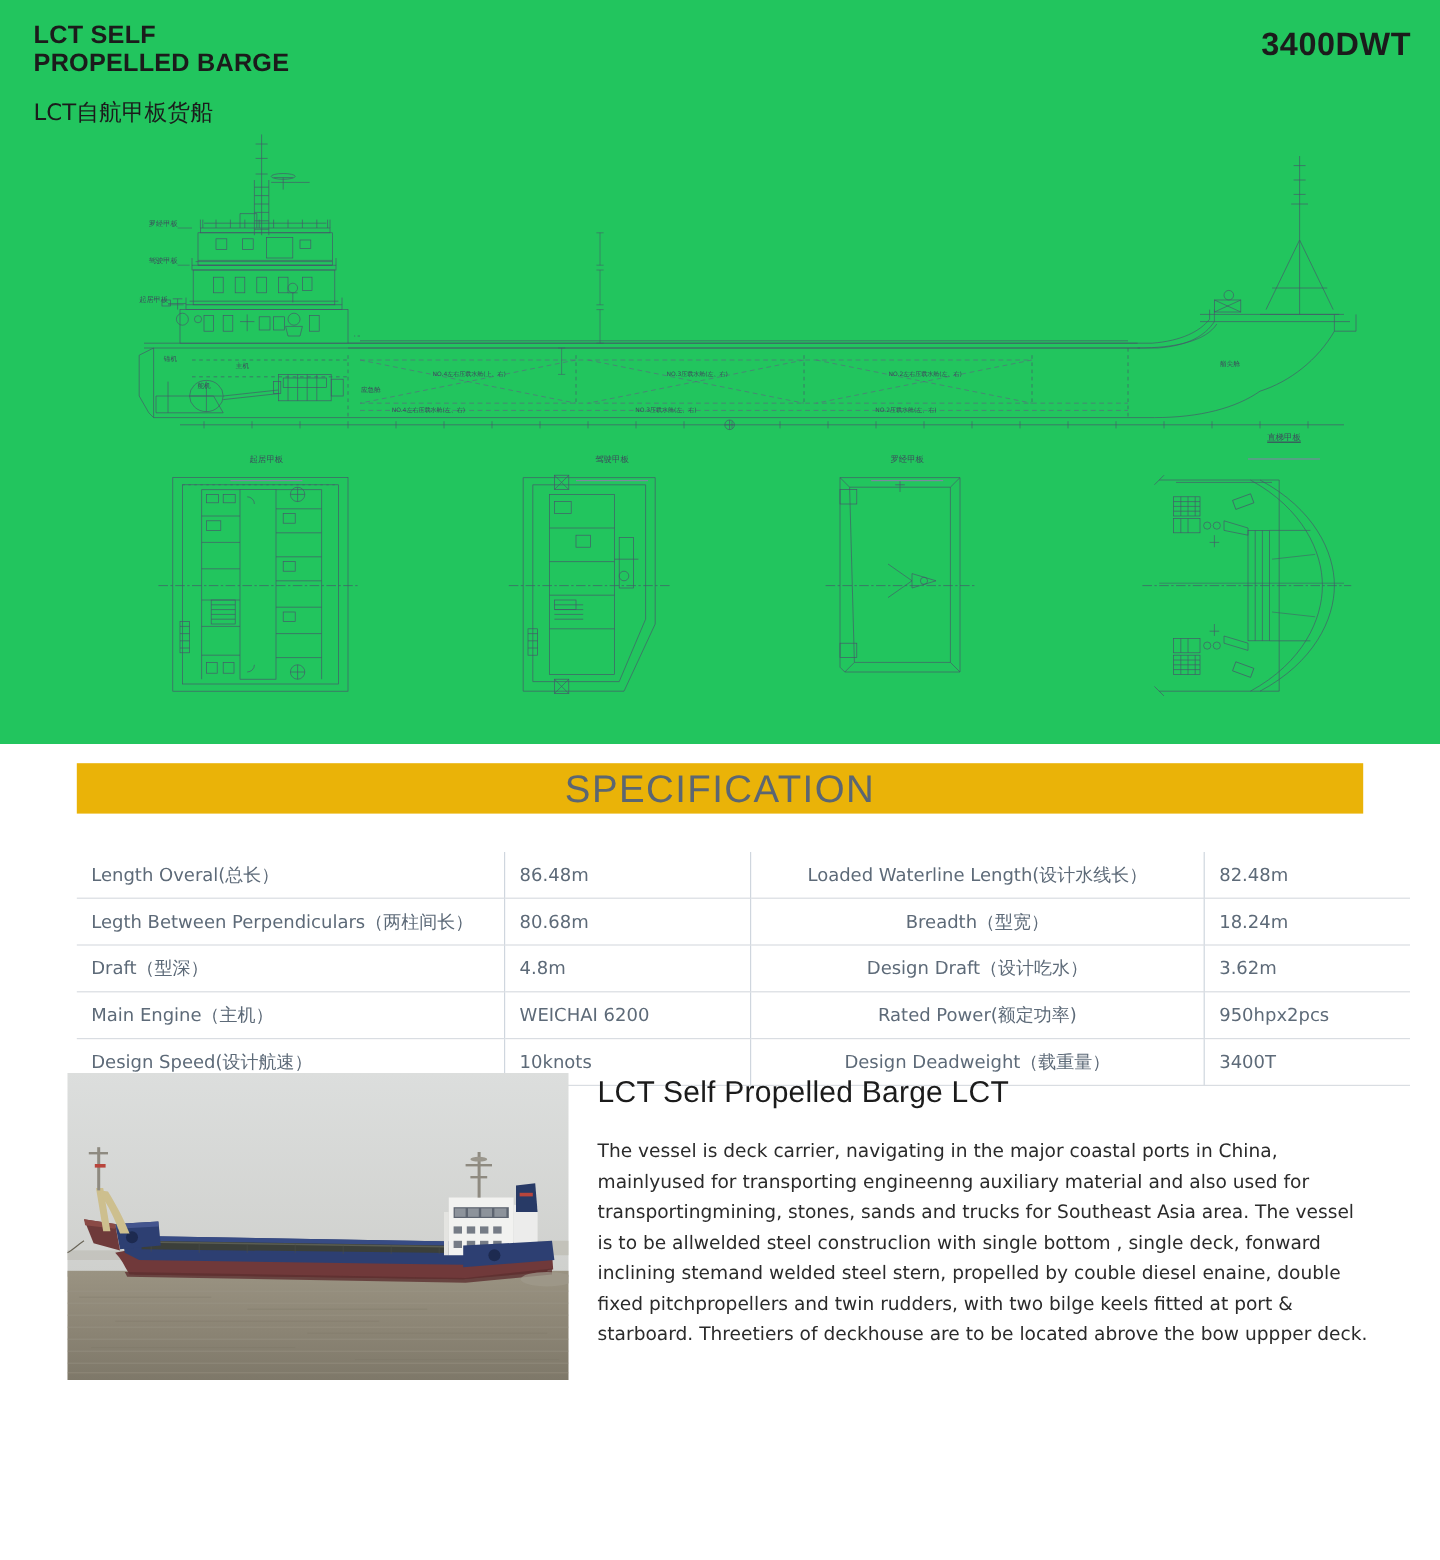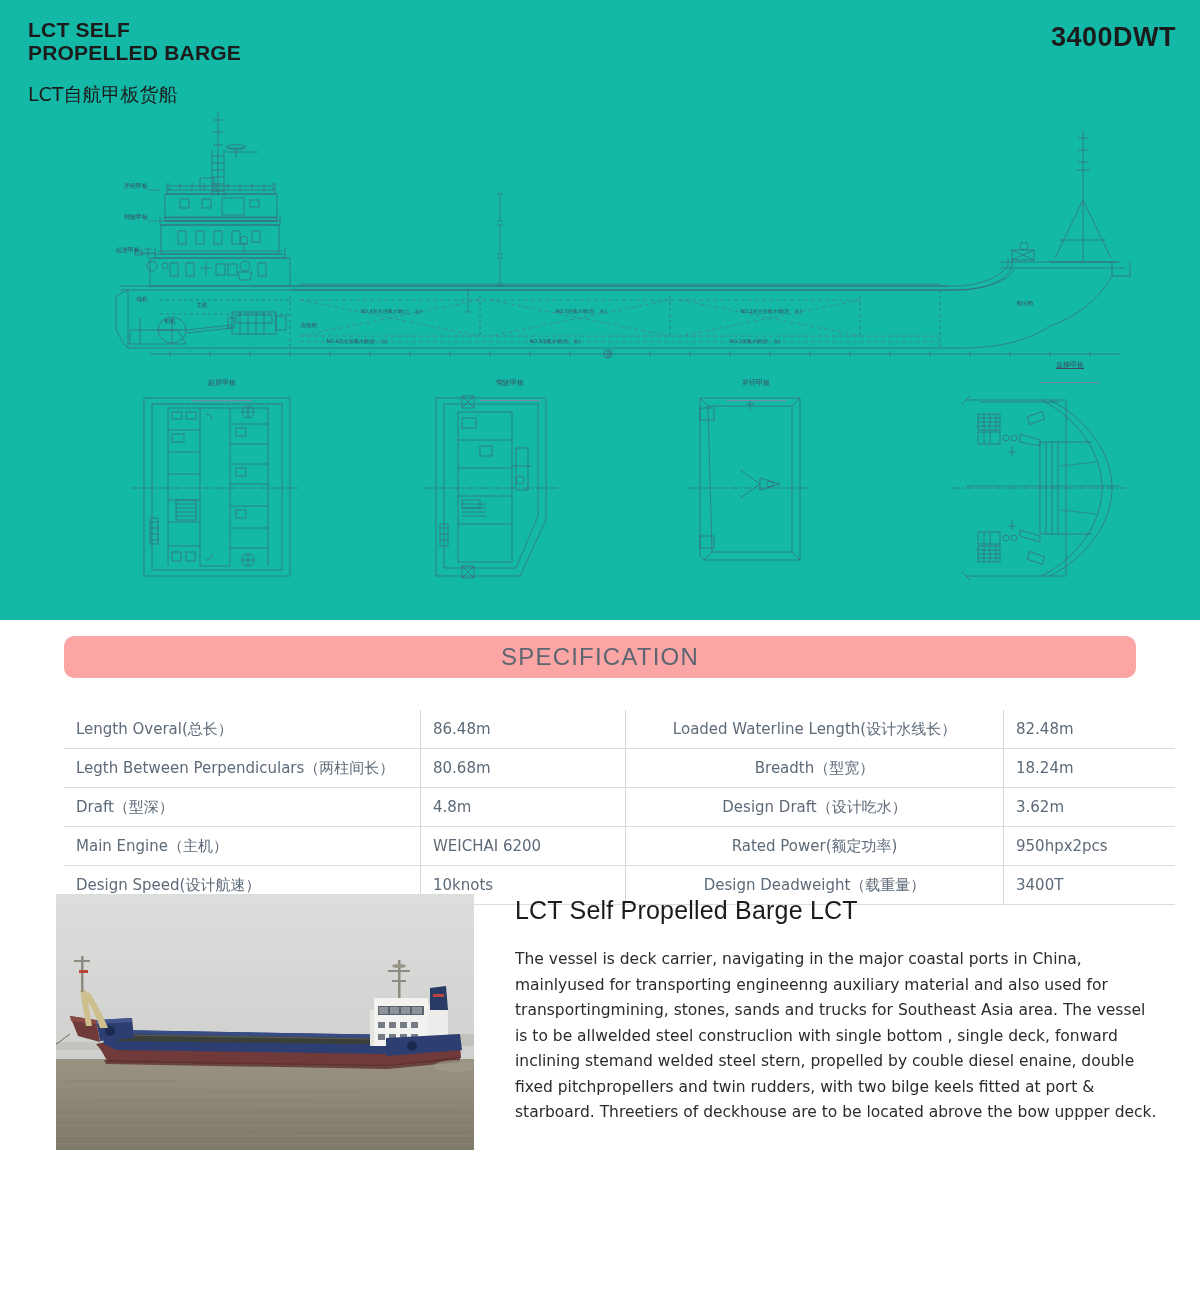--- a/index.html
+++ b/index.html
@@ -7,21 +7,21 @@
     width:1200px;height:1300px;
     background:#ffffff;
     font-family:"Liberation Sans","DejaVu Sans",sans-serif;
     overflow:hidden;
     position:relative;
   }
 
   
   .drawing-panel{
     position:absolute;left:0;top:0;width:1200px;height:620px;
-    background:#14b8a6;
+    background:#22c55e;
     overflow:hidden;
   }
   .title-block{position:absolute;left:28px;top:18px;}
   .title-line{
     font-size:21px;font-weight:bold;color:#1b1b1b;
     letter-spacing:.2px;line-height:23px;
   }
   .title-cn{
     font-size:19px;color:#1b1b1b;line-height:24px;margin-top:18px;
     font-family:"DejaVu Sans","Liberation Sans",sans-serif;
@@ -37,22 +37,22 @@
   .deck-label{
     position:absolute;font-size:7px;color:#3d4a5c;
     font-family:"DejaVu Sans","Liberation Sans",sans-serif;
     text-align:center;white-space:nowrap;
     border-bottom:1px solid #7a8a9e;padding-bottom:12px;
   }
 
   
   .spec-wrap{position:absolute;left:64px;top:636px;width:1072px;}
   .spec-header{
-    background:#fca5a5;height:42px;line-height:42px;text-align:center;
-    font-size:24px;color:#5b6672;letter-spacing:1.2px;font-weight:normal;border-radius:10px;
+    background:#eab308;height:42px;line-height:42px;text-align:center;
+    font-size:32px;color:#5b6672;letter-spacing:1.2px;font-weight:normal;
   }
   table.spec{
     width:1072px;border-collapse:collapse;table-layout:fixed;margin-top:32px;
   }
   table.spec td{
     height:38px;font-size:15px;color:#5d6a78;
     padding:0 0 0 12px;vertical-align:middle;
     border-bottom:1px solid #d9dde2;
     font-family:"DejaVu Sans","Liberation Sans",sans-serif;
     white-space:nowrap;overflow:hidden;
@@ -63,21 +63,21 @@
   table.spec td.v2{width:159px;}
 
   
   .photo{
     position:absolute;left:56px;top:894px;width:418px;height:256px;
     overflow:hidden;border:0;
   }
   .photo svg{display:block;}
 
   .desc{
-    position:absolute;left:498px;top:896px;width:645px;margin-left:17px;
+    position:absolute;left:498px;top:896px;width:645px;
   }
   .desc-title{
     font-size:25px;color:#1b1b1b;letter-spacing:.2px;margin:0 0 22px 0;
     font-weight:normal;
   }
   .desc-body{
     font-size:15.5px;color:#2b2b2b;line-height:25.5px;margin:0;
     text-align:left;
     font-family:"DejaVu Sans","Liberation Sans",sans-serif;
   }

